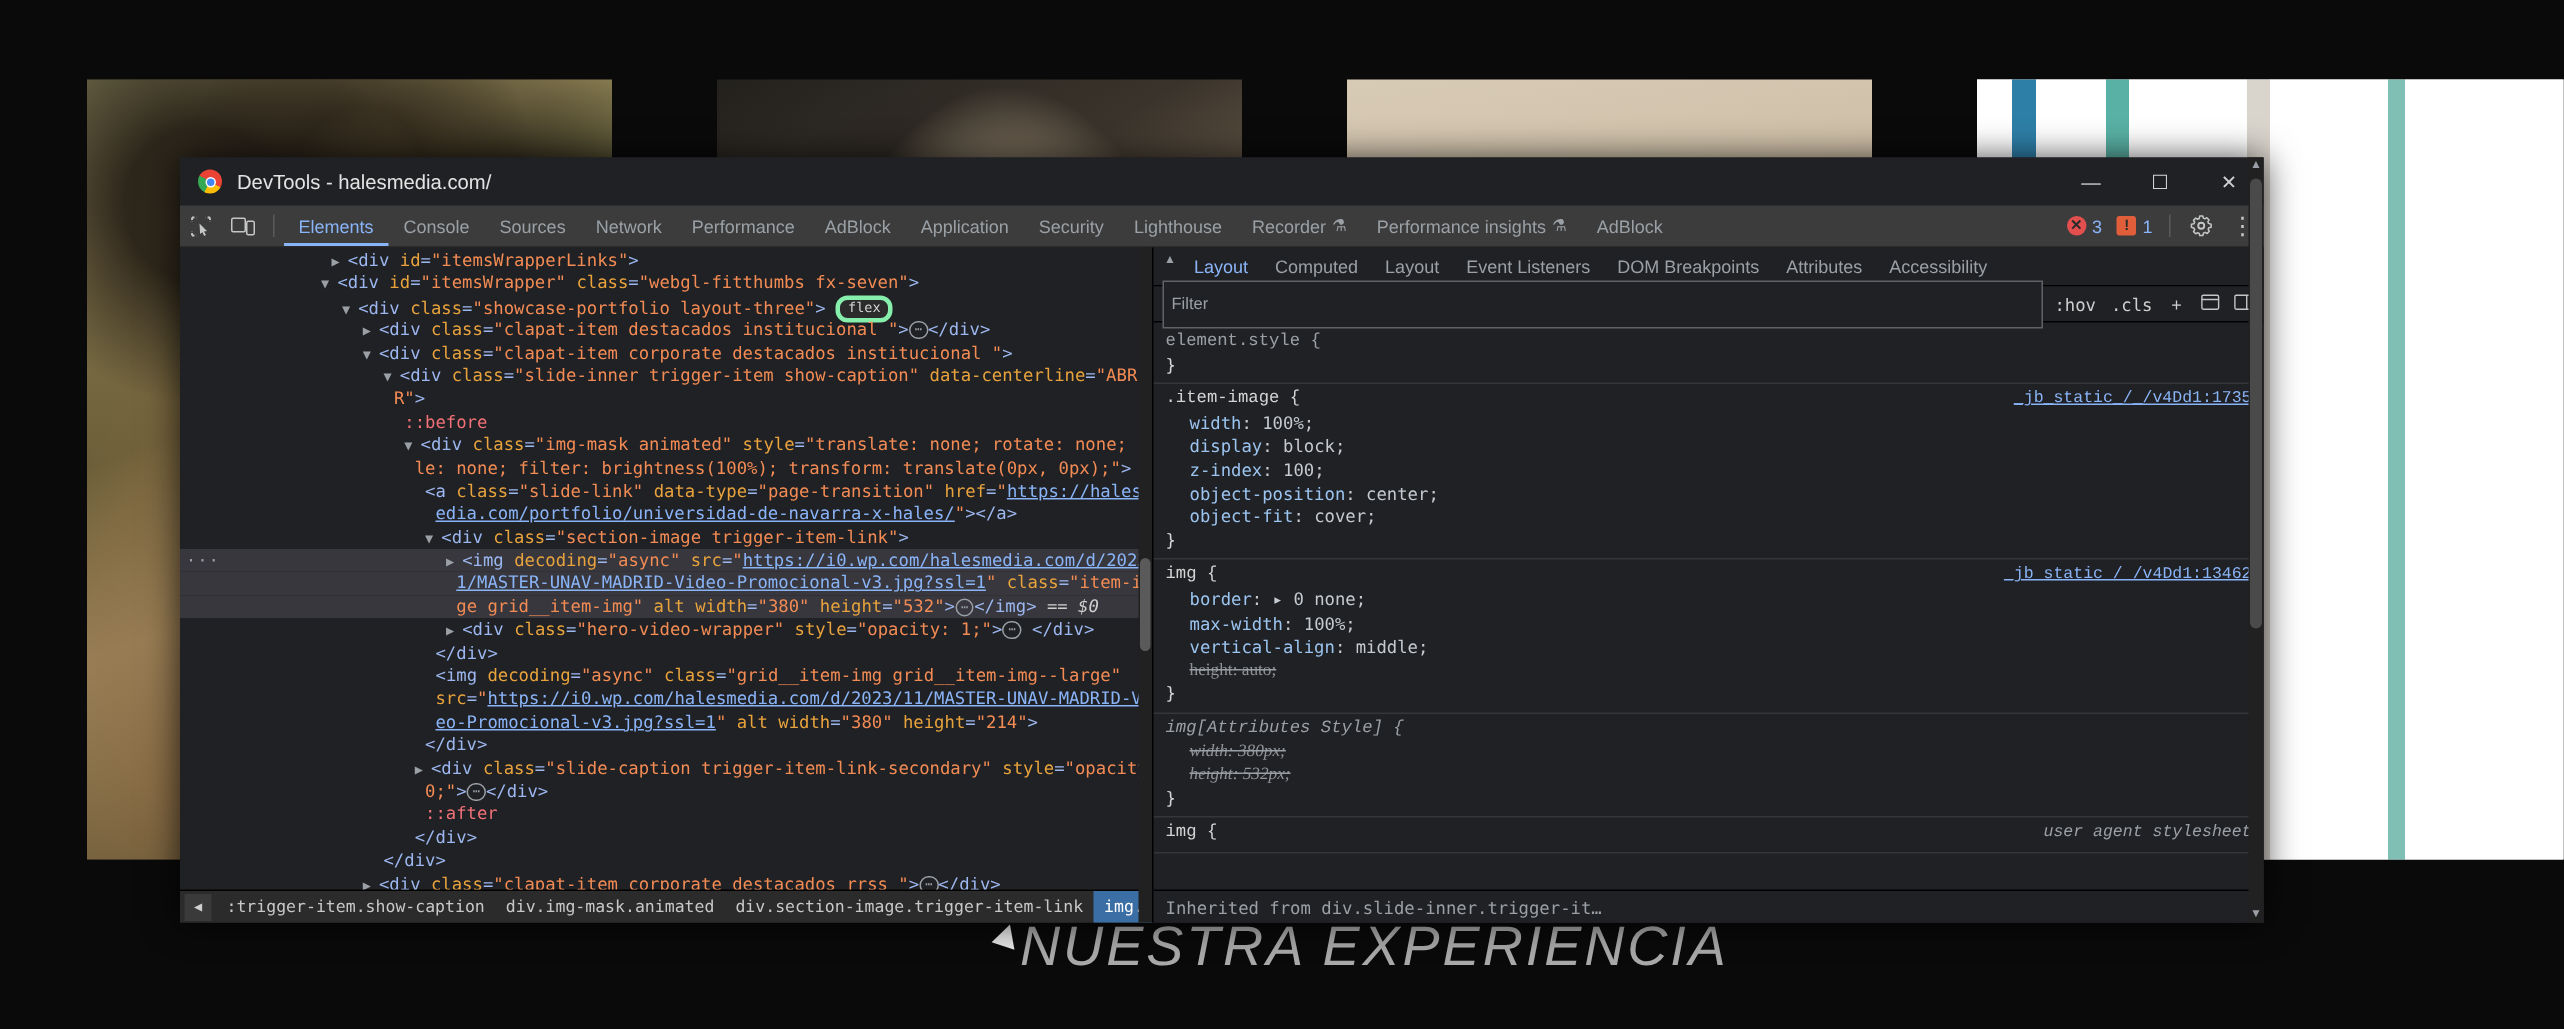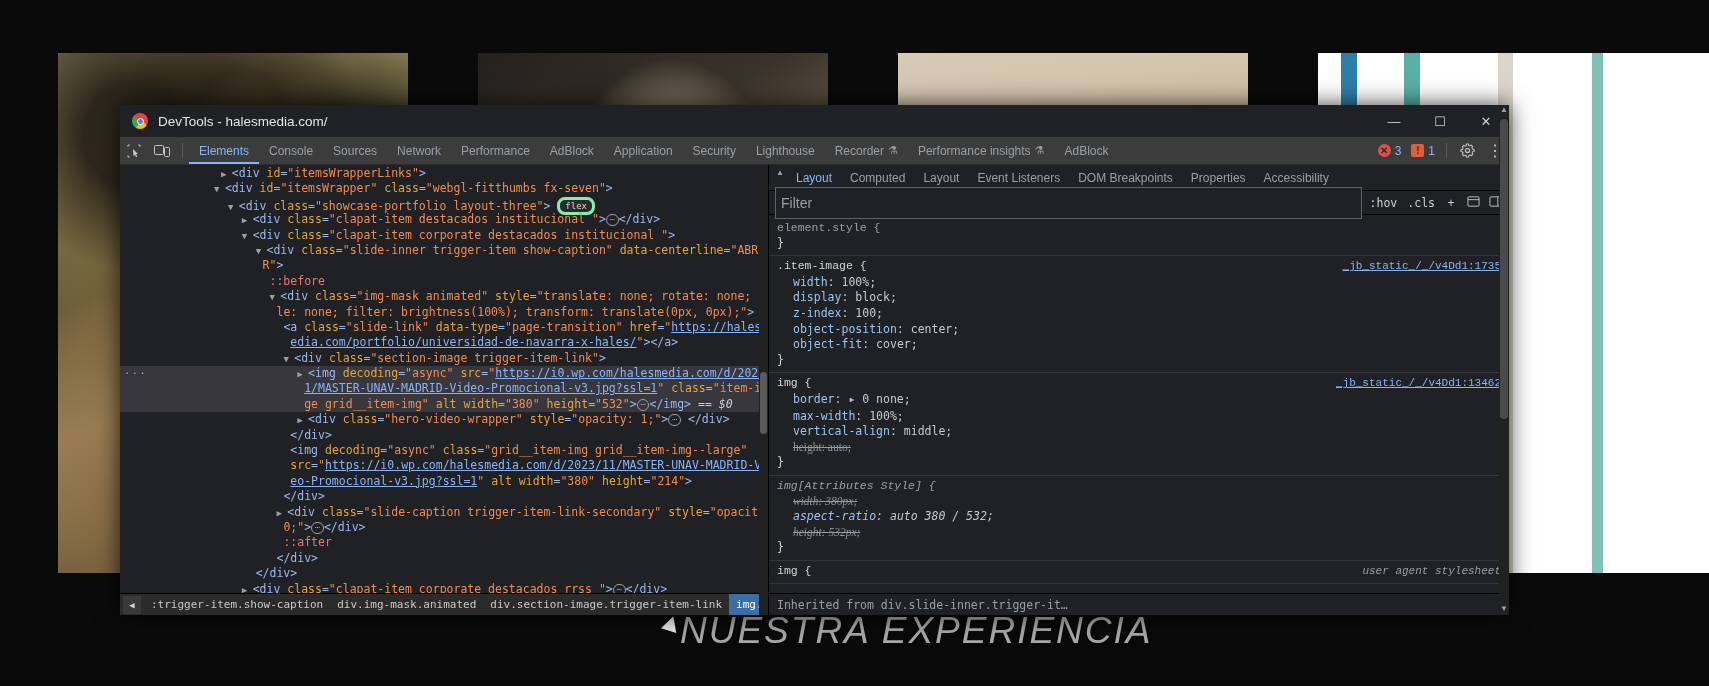--- a/index.html
+++ b/index.html
@@ -116,21 +116,21 @@
   .sp-tabs { height: 26px; background: #202124; display: flex; align-items: stretch;
      border-bottom: 1px solid #000; padding-left: 4px; }
   .sp-scrollup { width: 14px; display: flex; align-items: flex-start; justify-content: center;
      color: #9aa0a6; font-size: 8px; padding-top: 3px; }
   .sptab { padding: 0 9px; display: flex; align-items: center; font-size: 12px; color: #9aa0a6; white-space: nowrap;}
   .sptab.active { color: #8ab4f8; box-shadow: inset 0 -2px 0 #8ab4f8; }
 
   .sp-filter { height: 24px; display: flex; align-items: center; gap: 6px;
      padding: 0 6px; border-bottom: 1px solid #000; background: #202124; }
   .sp-filter input { flex: 1; height: 32px; background: #202124; border: 1px solid #5f6368;
-     color: #e8eaed; font-size: 14px; padding: 0 5px; outline: none;
+     color: #e8eaed; font-size: 11px; padding: 0 5px; outline: none;
      font-family: "Liberation Sans", sans-serif; }
   .sp-filter input::placeholder { color: #9aa0a6; }
   .fbtn { font-size: 11.5px; color: #cfcfcf; padding: 0 2px; white-space: nowrap;
      font-family: "DejaVu Sans Mono", monospace; }
   .fico { width: 16px; text-align: center; color: #cfcfcf; font-size: 12px; }
 
   .css-area { flex: 1; overflow: hidden; position: relative;
      font-family: "DejaVu Sans Mono", monospace; font-size: 11.5px; line-height: 15.6px;
      padding: 3px 0 0 0; }
   .rule { padding: 2px 0 4px 0; border-bottom: 1px solid #35363a; position: relative; }
@@ -304,21 +304,21 @@
     </div>
 
     <div class="right-pane">
       <div class="sp-tabs">
         <div class="sp-scrollup">▲</div>
         <div class="sptab active">Layout</div>
         <div class="sptab">Computed</div>
         <div class="sptab">Layout</div>
         <div class="sptab">Event Listeners</div>
         <div class="sptab">DOM Breakpoints</div>
-        <div class="sptab">Properties</div>
+        <div class="sptab">Attributes</div>
         <div class="sptab">Accessibility</div>
       </div>
 
       <div class="sp-filter">
         <input type="text" placeholder="Filter" style="">
         <span class="fbtn">:hov</span>
         <span class="fbtn">.cls</span>
         <span class="fico">+</span>
         <span class="fico">
           <svg width="13" height="13" viewBox="0 0 14 14">
@@ -362,21 +362,20 @@
             <div class="decl"><span class="p-name">max-width</span><span class="p-val">: </span><span class="p-val">100%;</span></div>
             <div class="decl"><span class="p-name">vertical-align</span><span class="p-val">: </span><span class="p-val">middle;</span></div>
             <div class="decl p-strike"><span class="p-name">height</span><span class="p-val">: </span><span class="p-val">auto;</span></div>
             <div class="brace">}</div>
           </div>
           <div class="rule italic-rule">
             <div class="hdr">
               <span class="sel-txt muted">img[Attributes Style] {</span>
             </div>
             <div class="decl p-strike"><span class="p-name">width</span><span class="p-val">: </span><span class="p-val">380px;</span></div>
-            <div class="decl"><span class="p-name">aspect-ratio</span><span class="p-val">: </span><span class="p-val">auto 380 / 532;</span></div>
             <div class="decl p-strike"><span class="p-name">height</span><span class="p-val">: </span><span class="p-val">532px;</span></div>
             <div class="brace">}</div>
           </div>
           <div class="rule">
             <div class="hdr">
               <span class="sel-txt">img {</span>
               <span class="origin plain">user agent stylesheet</span>
             </div>
           </div>
         </div>

